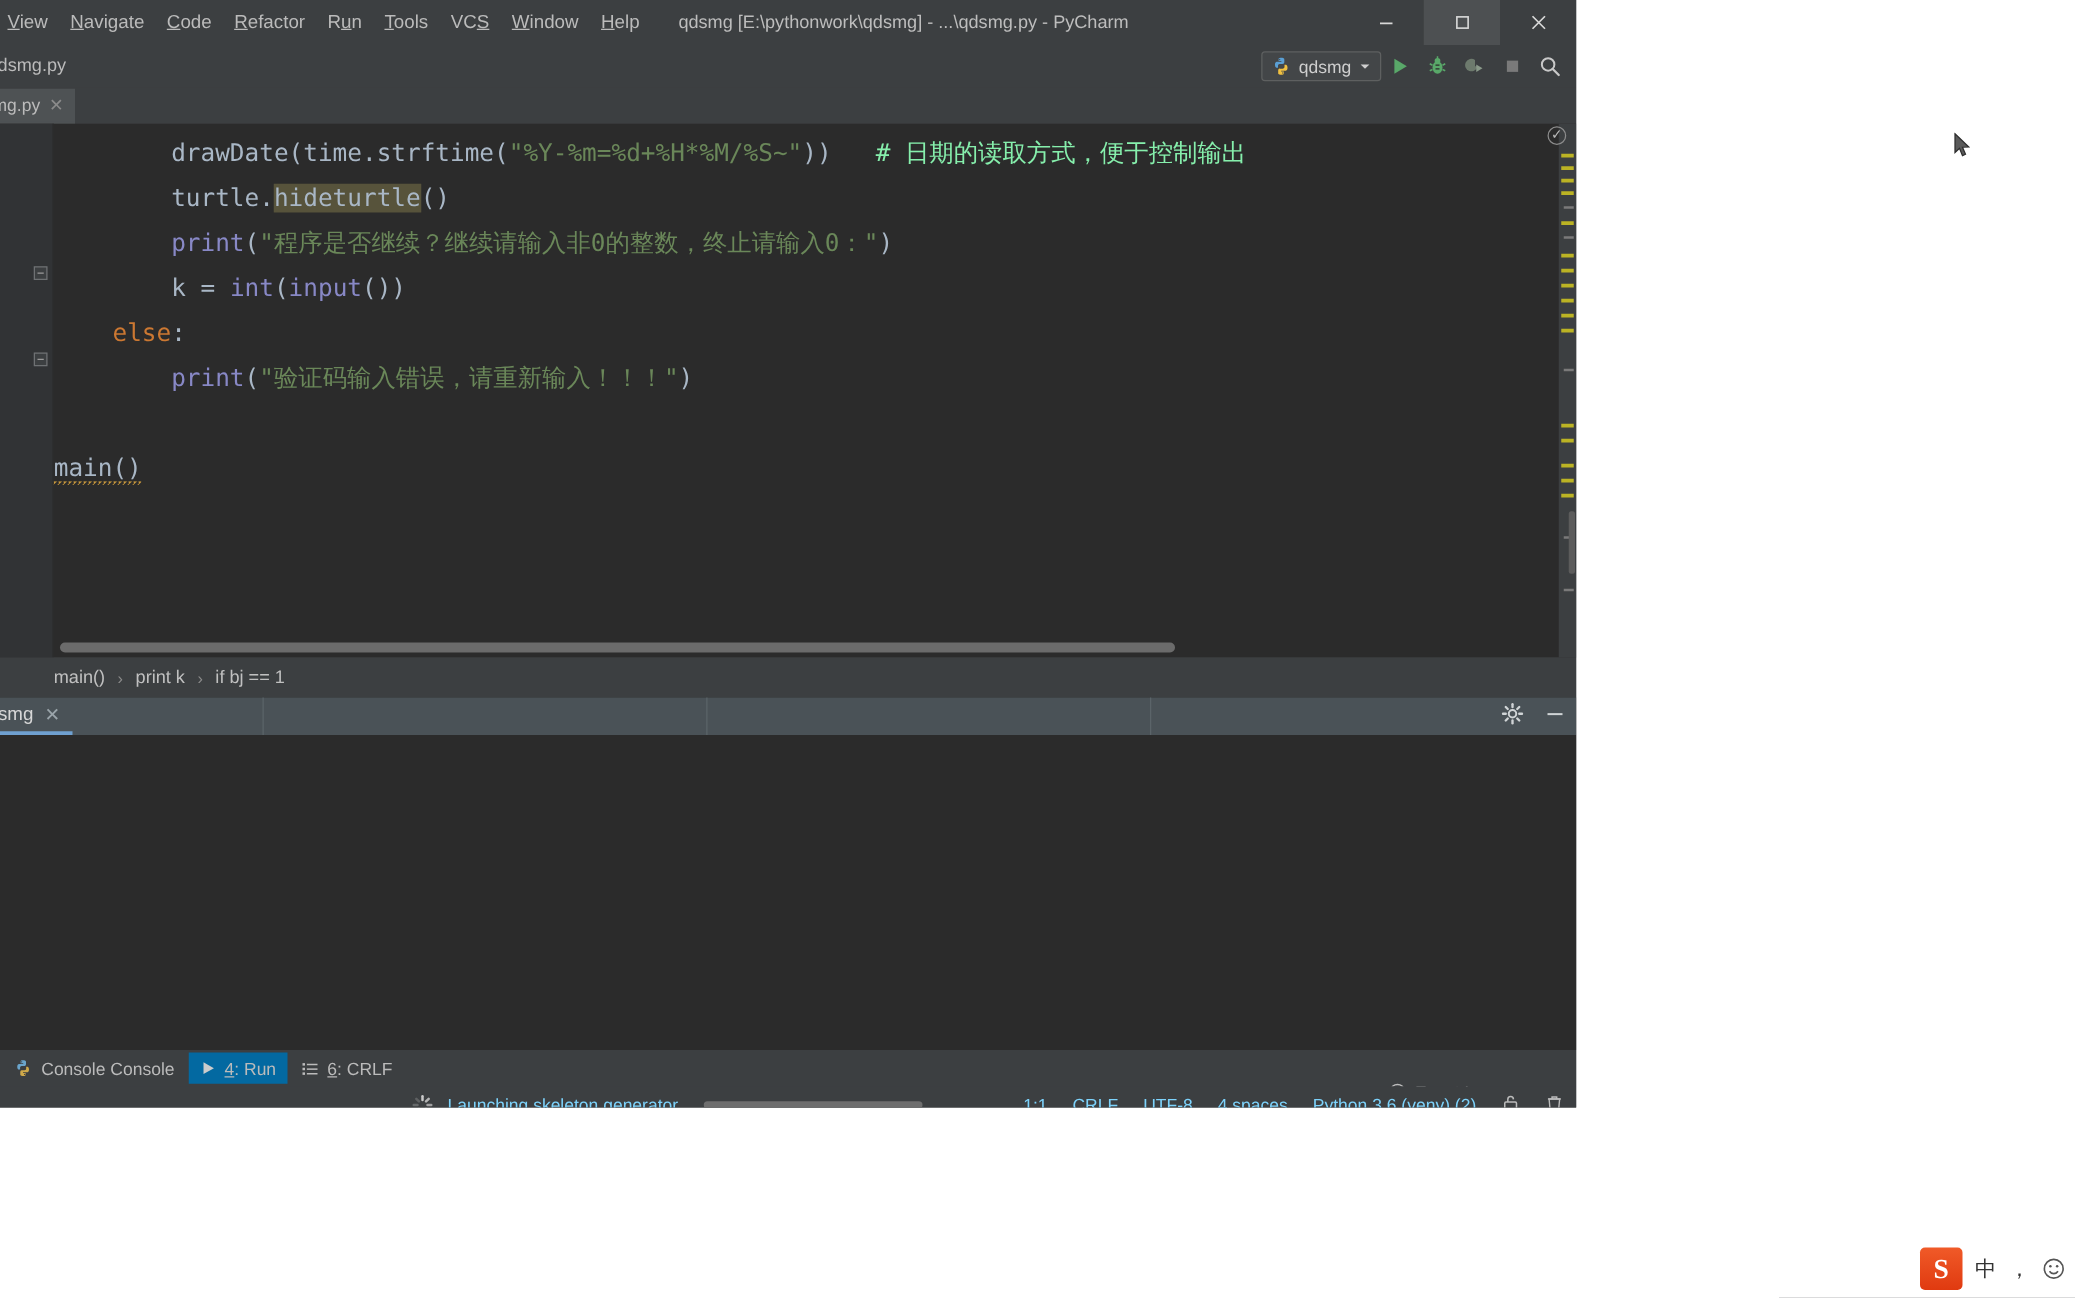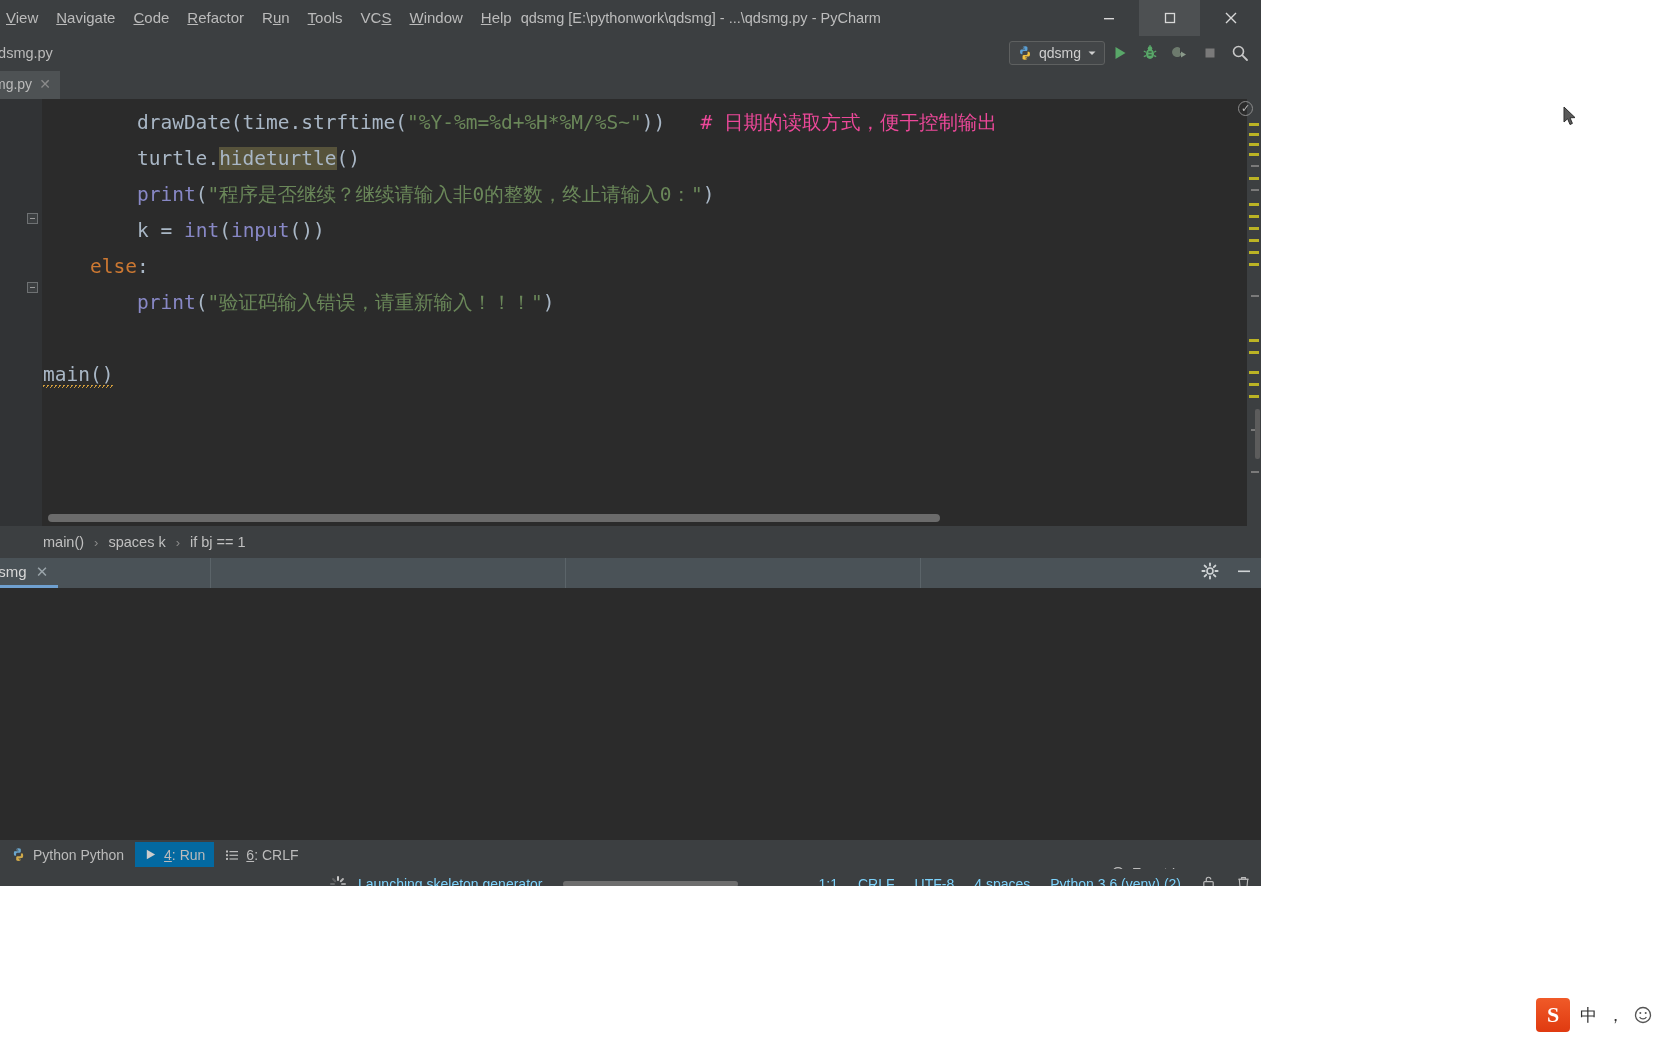--- a/index.html
+++ b/index.html
@@ -26,21 +26,21 @@
     display: flex; align-items: center;
     color: #bbbbbb; font-size: 15px;
   }
   .menu-item {
     padding: 17px 9px; line-height: 36px; white-space: nowrap;
     color: #bbbbbb;
   }
   .menu-item:first-child { padding-left: 6px; }
   .menu-item u { text-decoration: underline; }
   .win-title {
-    color: #bdbdbd; font-size: 14.5px; white-space: nowrap;
+    margin-left: 22px; color: #bdbdbd; font-size: 14.5px; white-space: nowrap;
   }
   .win-buttons {
     position: absolute; right: 0; top: 0; height: 36px; display: flex;
   }
   .win-btn {
     width: 61px; height: 36px; display: flex; align-items: center; justify-content: center;
   }
   .win-btn.active { background: #4d5052; }
   .win-btn svg { display: block; }
 
@@ -101,21 +101,21 @@
     position: absolute; left: 43px; top: 0; right: 0; top: 0;
     padding-top: 6px;
     font-family: "DejaVu Sans Mono", monospace;
     font-size: 19.5px; line-height: 36px;
     color: #a9b7c6; white-space: pre;
   }
   .ln { height: 36px; white-space: pre; }
   .kw  { color: #cc7832; }
   .bfn { color: #8888c6; }
   .str { color: #6a8759; }
-  .cmt { color: #ec4899; }
+  .cmt { color: #86efac; }
   .id  { color: #a9b7c6; }
   .hl  { background: #57533b; }
   .squig {
     background-image: repeating-linear-gradient(135deg,#cc9a3c 0 2px,transparent 2px 4px);
     background-repeat: repeat-x; background-position: 0 100%; background-size: 4px 3px;
     padding-bottom: 2px;
   }
 
   
   .stripe {
@@ -359,21 +359,21 @@
         <div class="mk" style="top:296px"></div>
         <div class="mkg" style="top:330px"></div>
         <div class="mkg" style="top:372px"></div>
         <div class="thumb" style="top:310px;height:50px"></div>
       </div>
     </div>
 
     <div class="breadcrumbs">
       <span>main()</span>
       <span class="bc-sep">›</span>
-      <span>spaces k</span>
+      <span>print k</span>
       <span class="bc-sep">›</span>
       <span>if bj == 1</span>
     </div>
 
     <div class="runwin">
       <div class="run-tabbar">
         <div class="run-tab">
           <span>dsmg</span>
           <span class="x">✕</span>
         </div>
@@ -409,21 +409,21 @@
       </div>
       <div class="run-console"></div>
     </div>
 
     <div class="bottombar">
       <div class="bb-item">
         <svg width="15" height="15" viewBox="0 0 16 16">
           <path d="M8 1.2c-2.2 0-2.1 1-2.1 1v1.6h2.2v.6H4.6S3 4.3 3 6.8c0 2.5 1.4 2.4 1.4 2.4h1V7.6s-.06-1.5 1.4-1.5h2.3s1.35.02 1.35-1.3V2.5S10.6 1.2 8 1.2zM6.75 2.1a.52.52 0 110 1.05.52.52 0 010-1.05z" fill="#6aa5cc"></path>
           <path d="M8 14.8c2.2 0 2.1-1 2.1-1v-1.6H7.9v-.6h3.5s1.6.1 1.6-2.4c0-2.5-1.4-2.4-1.4-2.4h-1v1.6s.06 1.5-1.4 1.5H6.9s-1.35-.02-1.35 1.3v2.3S5.4 14.8 8 14.8zm1.25-.9a.52.52 0 110-1.05.52.52 0 010 1.05z" fill="#cfa94a"></path>
         </svg>
-        <span>Python Python</span>
+        <span>Console Console</span>
       </div>
 
       <div class="bb-item sel">
         <svg width="13" height="13" viewBox="0 0 14 14">
           <path d="M3 2 L12 7 L3 12 Z" fill="#cccccc"></path>
         </svg>
         <span><u>4</u>: <span>Run</span></span>
       </div>
 
       <div class="bb-item">

